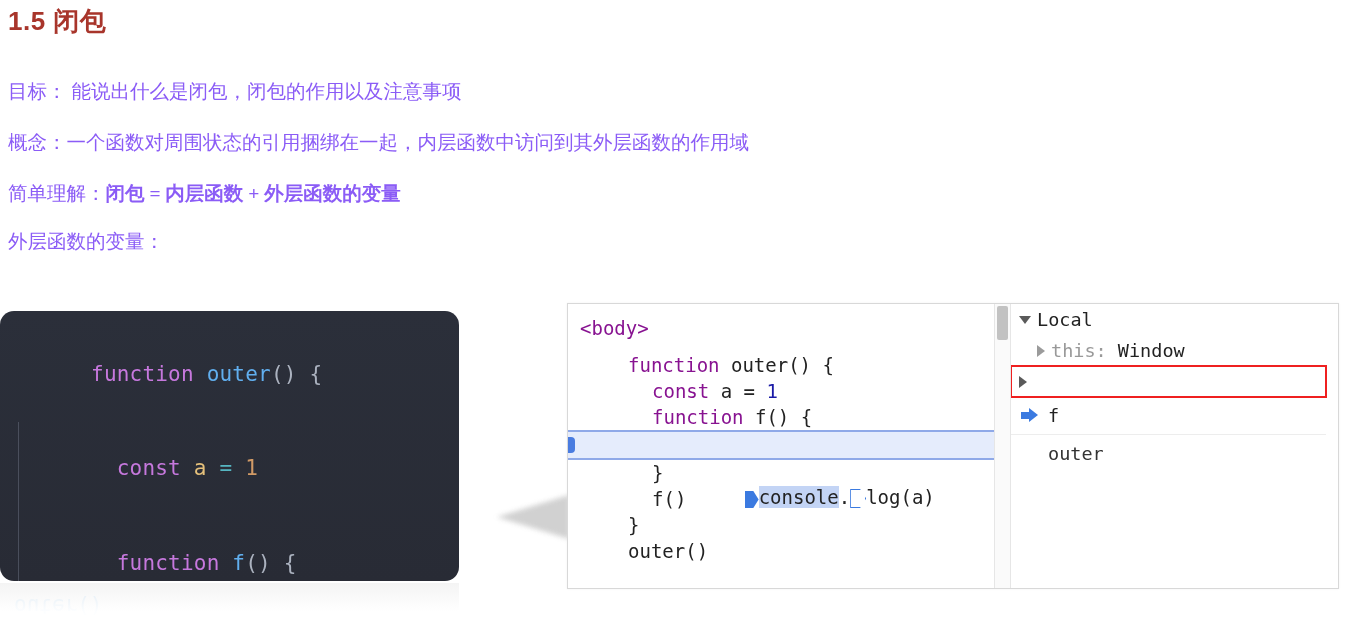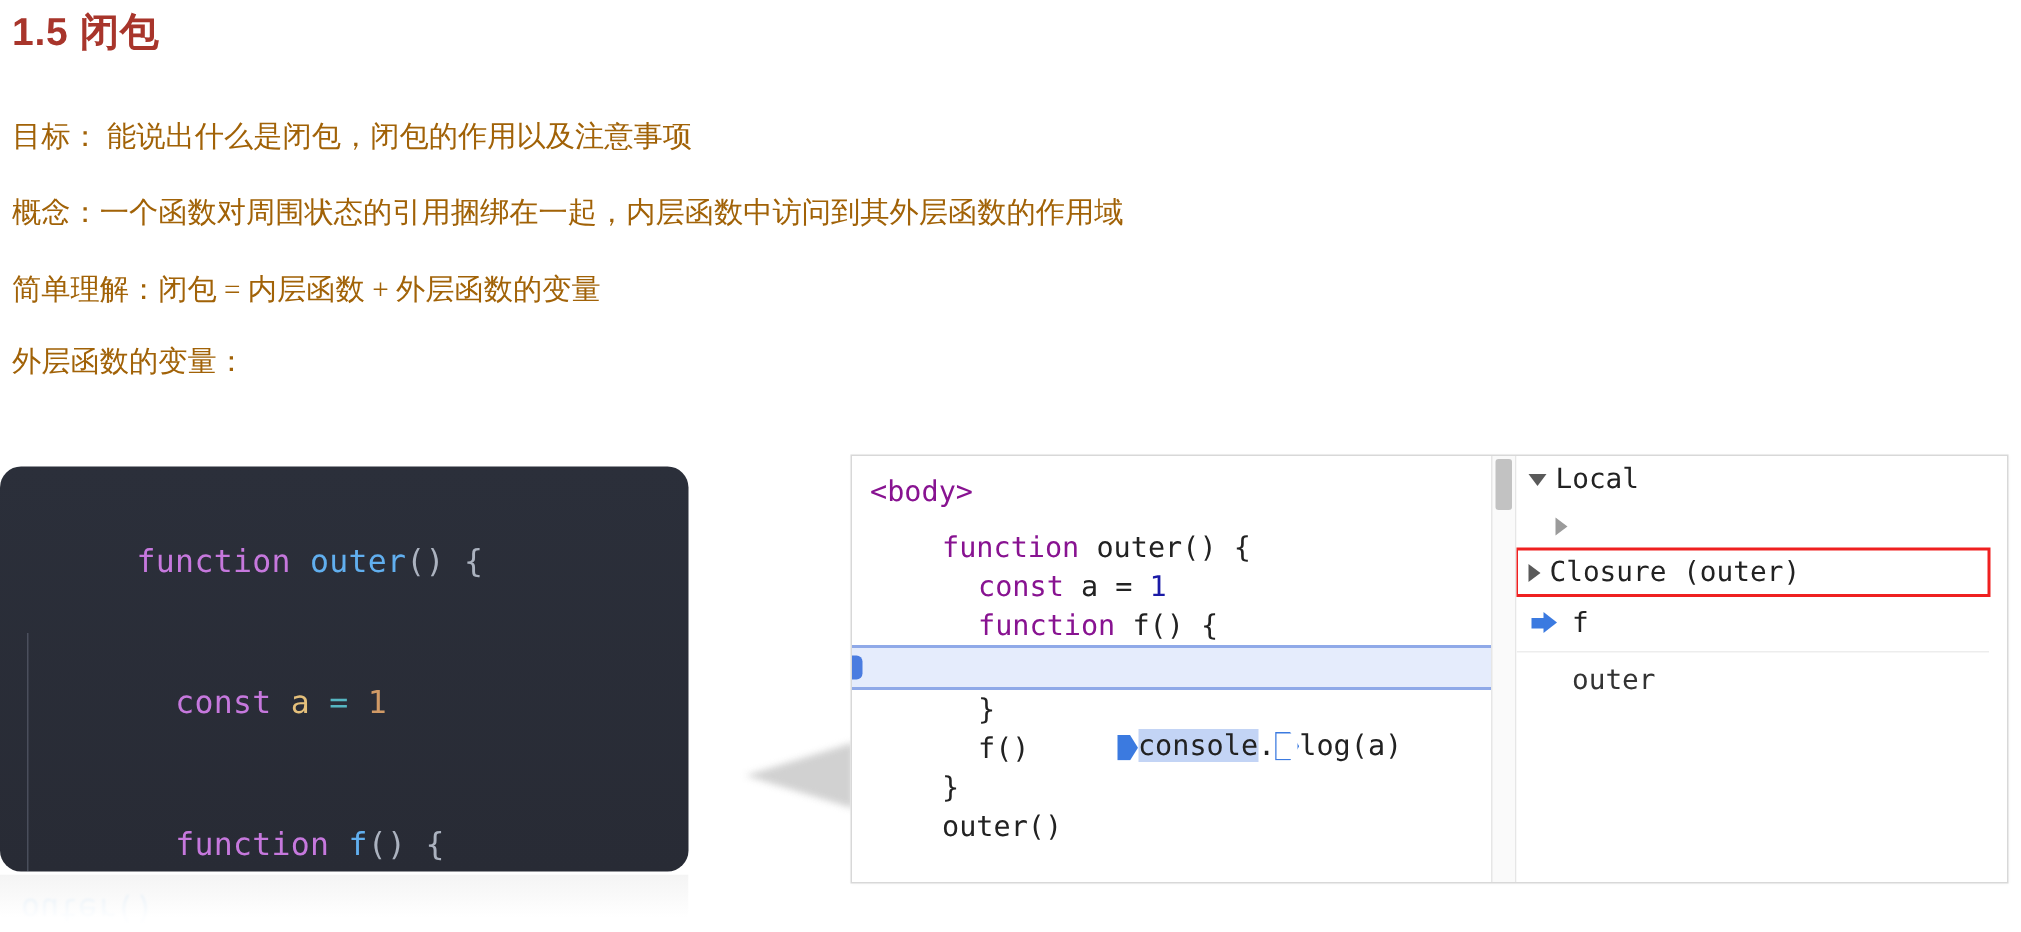--- a/index.html
+++ b/index.html
@@ -28,25 +28,25 @@
     color: #a8352b;
     letter-spacing: 0.5px;
     white-space: nowrap;
   }
   .para {
     position: absolute;
     left: 8px;
     font-family: "Liberation Serif", "DejaVu Serif", serif;
     font-size: 19.5px;
     line-height: 1.2;
-    color: #a16207;
+    color: #8b5cf6;
     white-space: nowrap;
     text-align: center;
   }
-  .para .b { font-weight: normal; }
+  .para .b { font-weight: bold; }
   .p1 { top: 80px; }
   .p2 { top: 131px; }
   .p3 { top: 182px; }
   .p4 { top: 230px; }
 
   
   .code-card-wrap {
     position: absolute;
     left: 0px;
     top: 311px;
@@ -394,25 +394,25 @@
   <div class="side-pane">
 
 
     <div class="scope-row">
       <span class="tri down"></span>
       <span>Local</span>
     </div>
 
     <div class="scope-row indent">
       <span class="tri right light"></span>
+      <span><span class="dim">this: </span><span>Window</span></span>
     </div>
 
     <div class="scope-row boxed">
       <span class="tri right"></span>
-      <span>Closure (outer)</span>
     </div>
 
 
 
     <div class="stack-row">
       <span class="arrow-right-icon"></span>
       <span>f</span>
     </div>
 
     <div class="stack-row last">

